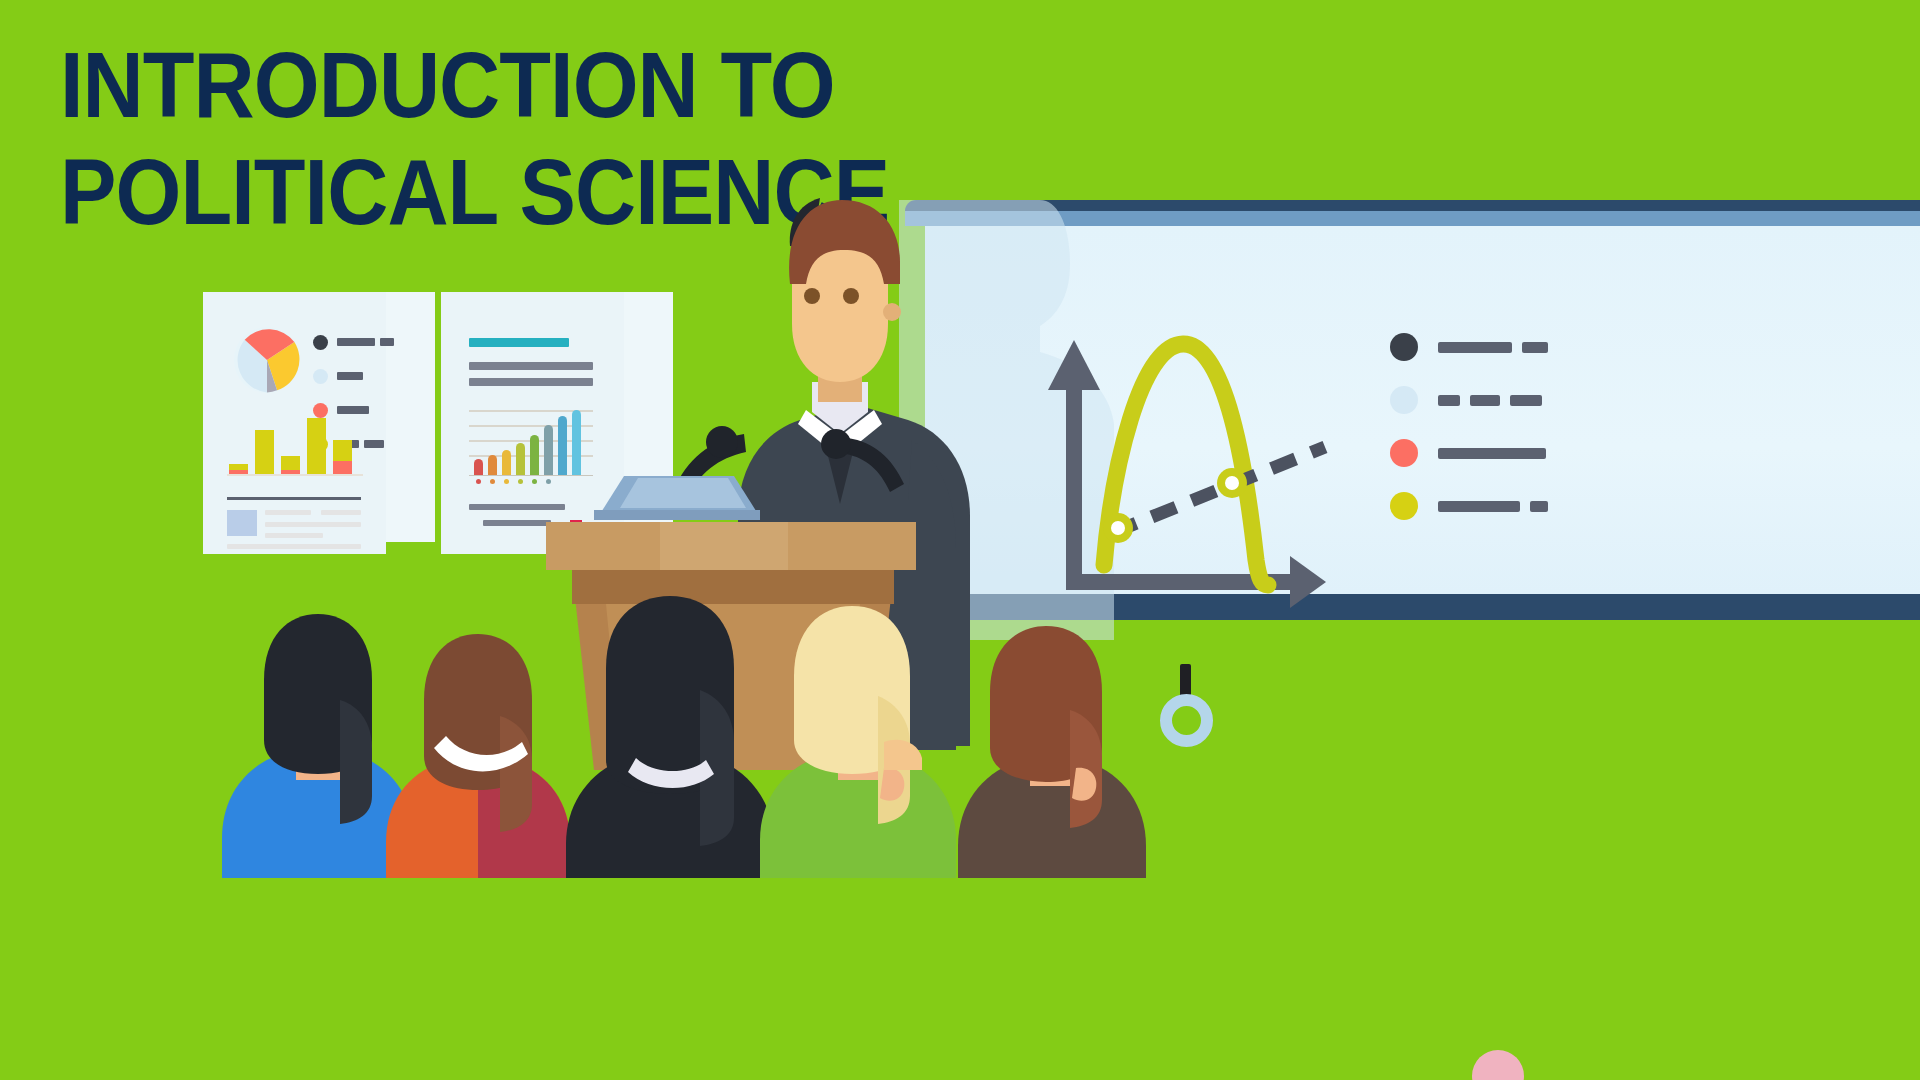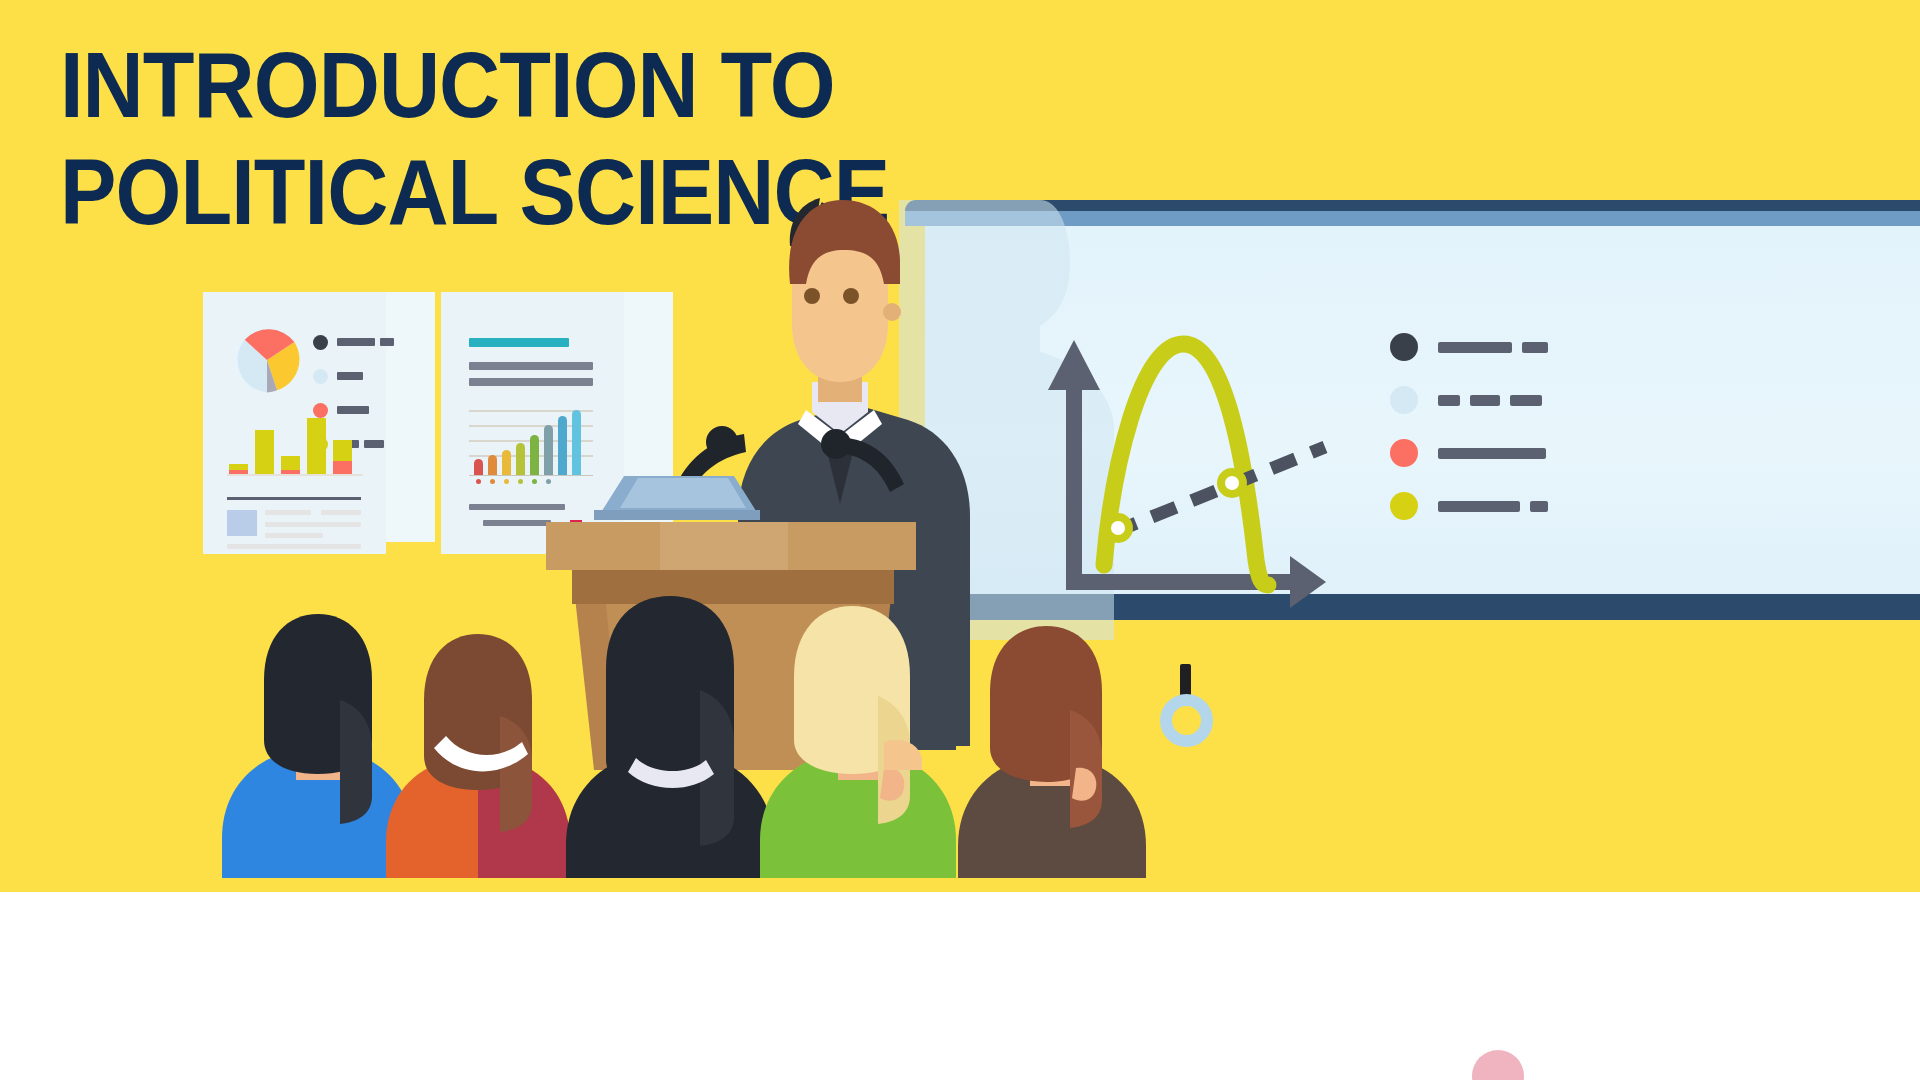--- a/index.html
+++ b/index.html
@@ -1,20 +1,20 @@
 <!DOCTYPE html>
 <html><head>
 <meta charset="utf-8">
 <title>Introduction to Political Science</title>
 <style>
   * { margin:0; padding:0; box-sizing:border-box; }
   html,body { width:1920px; height:1080px; background:#ffffff; overflow:hidden; }
   body { font-family:"Liberation Sans", sans-serif; }
 
-  .slide { position:relative; width:1920px; height:892px; background:#fde047; }
+  .slide { position:relative; width:1920px; height:1080px; background:#84cc16; }
 
   
   .title {
     position:absolute; left:60px; top:32px; width:1300px;
     font-family:"Liberation Sans", sans-serif;
     font-weight:bold;
     font-size:92px;
     line-height:1.16;
     letter-spacing:-1px;
     color:#0d2a52;

